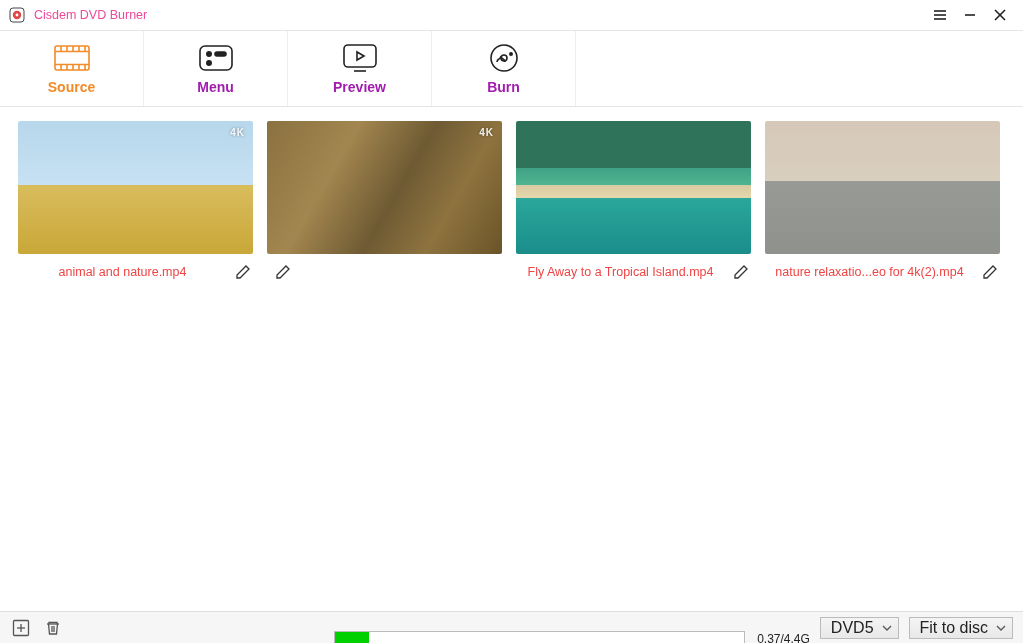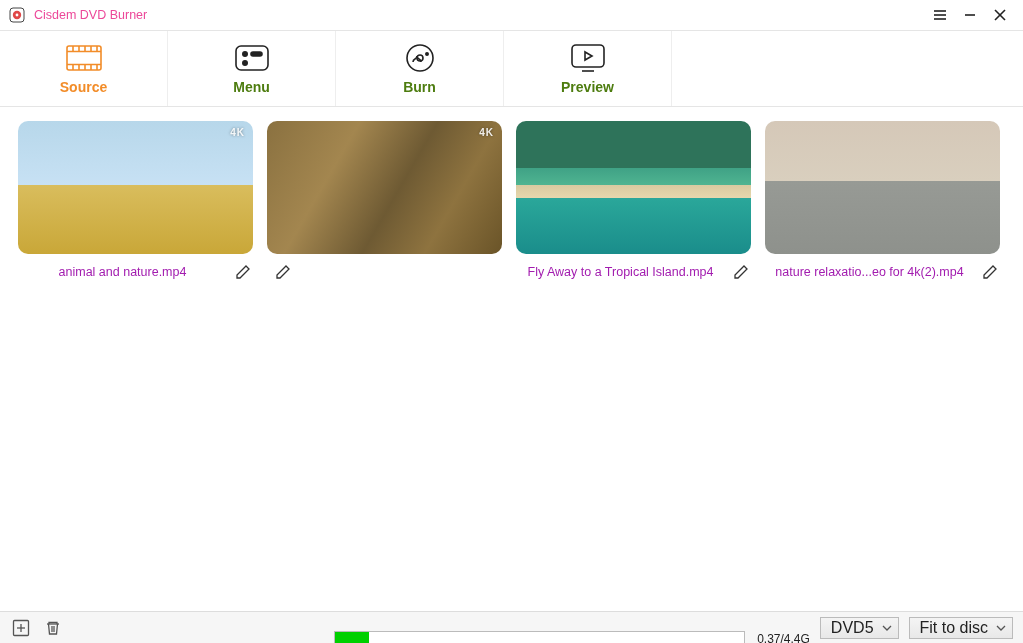--- a/index.html
+++ b/index.html
@@ -8,34 +8,34 @@
 
 .titlebar { height: 30px; display: flex; align-items: center; padding: 0 8px; }
 .titlebar .app-icon { width: 18px; height: 18px; display: inline-flex; align-items: center; justify-content: center; margin-right: 8px; }
 .titlebar .title { font-size: 12.5px; color: #ec4899; flex: 0 0 auto; }
 .titlebar .spacer { flex: 1; }
 .titlebar .winbtn { width: 30px; height: 30px; display: inline-flex; align-items: center; justify-content: center; cursor: pointer; }
 .titlebar .winbtn svg { stroke: #222; }
 
 
 .tabs { height: 77px; border-top: 1px solid #e5e5e5; border-bottom: 1px solid #e5e5e5; display: flex; }
-.tab { width: 168px; border-right: 1px solid #eee; display: flex; flex-direction: column; align-items: center; justify-content: center; cursor: pointer; gap: 6px; }
+.tab { width: 144px; border-right: 1px solid #eee; display: flex; flex-direction: column; align-items: center; justify-content: center; cursor: pointer; gap: 6px; }
 .tab:last-of-type-border { border-right: none; }
 .tab-icon { height: 30px; display: flex; align-items: center; justify-content: center; }
-.tab-label { font-size: 14px; color: #4d7c0f; font-weight: 600; }
+.tab-label { font-size: 14px; color: #a21caf; font-weight: 600; }
 .tab.active .tab-label { color: #f28c28; }
 
 
 .content { padding: 14px 18px; height: calc(100% - 30px - 77px - 32px); overflow: auto; }
 .grid { display: flex; gap: 14px; flex-wrap: wrap; }
 .card { width: 235px; }
-.thumb { width: 235px; height: 133px; border-radius: 10px; position: relative; overflow: hidden; background: #999; }
+.thumb { width: 235px; height: 133px; border-radius: 2px; position: relative; overflow: hidden; background: #999; }
 .thumb .badge { position: absolute; top: 6px; right: 8px; font-size: 10px; letter-spacing: 1px; font-weight: 700; color: rgba(255,255,255,.9); text-shadow: 0 0 3px rgba(0,0,0,.4); }
 .caption-row { display: flex; align-items: center; padding-top: 8px; }
-.caption { flex: 1; text-align: center; font-size: 12.5px; color: #a21caf; white-space: nowrap; overflow: hidden; text-overflow: ellipsis; }
+.caption { flex: 1; text-align: center; font-size: 12.5px; color: #ef4444; white-space: nowrap; overflow: hidden; text-overflow: ellipsis; }
 .edit-btn { width: 20px; height: 20px; display: inline-flex; align-items: center; justify-content: center; cursor: pointer; flex-shrink: 0; margin-left: 6px; }
 
 
 .scene-giraffes { background:
   linear-gradient(to bottom, #bcdcec 0%, #c6dff1 45%, #c6dff1 45%),
   #d3b85e;
   background:
     linear-gradient(to bottom,
       #b7d7ea 0%, #c7e1f4 48%,
       #d9bd5d 48%, #c9a738 100%);
@@ -124,40 +124,40 @@
     <span class="tab-icon">
       <svg width="34" height="26" viewBox="0 0 34 26" fill="none" stroke="#222" stroke-width="1.6">
         <rect x="1" y="1" width="32" height="24" rx="5"></rect>
         <circle cx="10" cy="9" r="2.2" fill="#222"></circle>
         <rect x="16" y="7" width="11" height="4" rx="2" fill="#222"></rect>
         <circle cx="10" cy="18" r="2.2" fill="#222"></circle>
       </svg>
     </span>
     <span class="tab-label">Menu</span>
   </div>
+  <div class="tab">
+    <span class="tab-icon">
+      <svg width="34" height="28" viewBox="0 0 34 28" fill="none" stroke="#222" stroke-width="1.6">
+        <rect x="1" y="1" width="32" height="22" rx="4"></rect>
+        <polygon points="14,8 14,16 21,12" fill="none"></polygon>
+        <line x1="11" y1="27" x2="23" y2="27"></line>
+      </svg>
+    </span>
+    <span class="tab-label">Preview</span>
+  </div>
   <div class="tab" style="border-right:1px solid #eee;">
     <span class="tab-icon">
       <svg width="30" height="30" viewBox="0 0 30 30" fill="none" stroke="#222" stroke-width="1.6">
         <circle cx="15" cy="15" r="13"></circle>
         <circle cx="15" cy="15" r="3"></circle>
         <path d="M8 19 C8 15 12 17 12 13 C12 17 16 15 16 19" fill="none"></path>
         <circle cx="22" cy="11" r="1.2" fill="#222"></circle>
       </svg>
     </span>
     <span class="tab-label">Burn</span>
-  </div>
-  <div class="tab">
-    <span class="tab-icon">
-      <svg width="34" height="28" viewBox="0 0 34 28" fill="none" stroke="#222" stroke-width="1.6">
-        <rect x="1" y="1" width="32" height="22" rx="4"></rect>
-        <polygon points="14,8 14,16 21,12" fill="none"></polygon>
-        <line x1="11" y1="27" x2="23" y2="27"></line>
-      </svg>
-    </span>
-    <span class="tab-label">Preview</span>
   </div>
 </div>
 
 <div class="content">
   <div class="grid">
 
     <div class="card">
       <div class="thumb scene-giraffes">
         <span class="badge">4K</span>
       </div>

